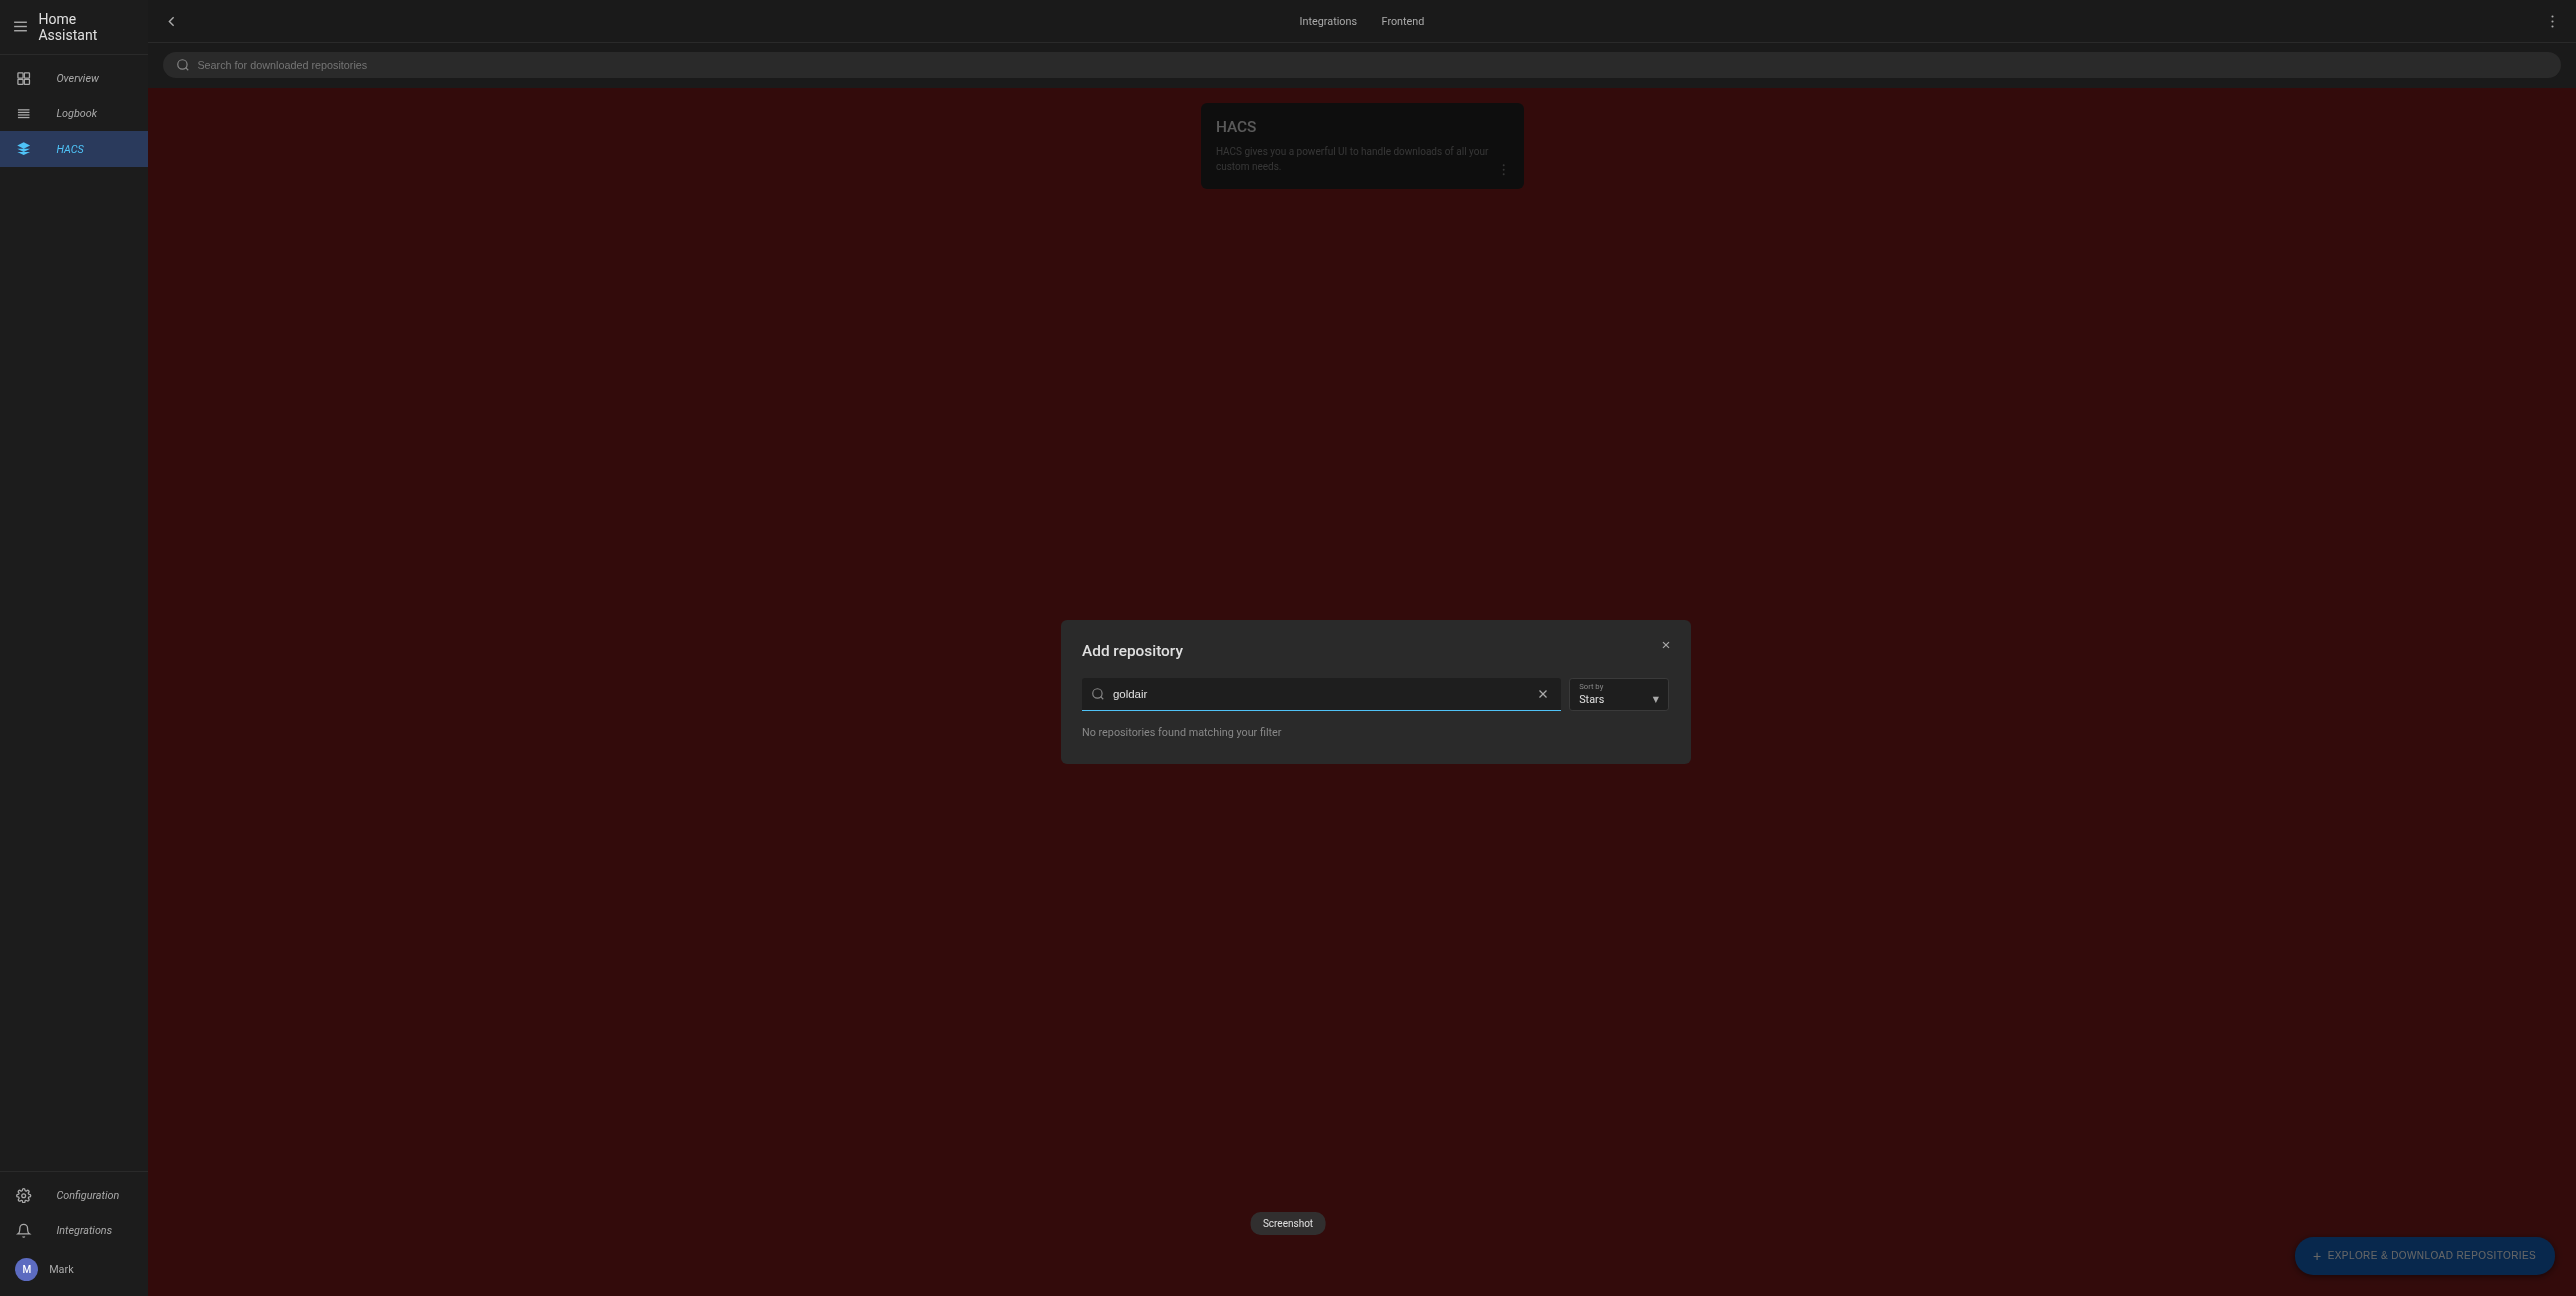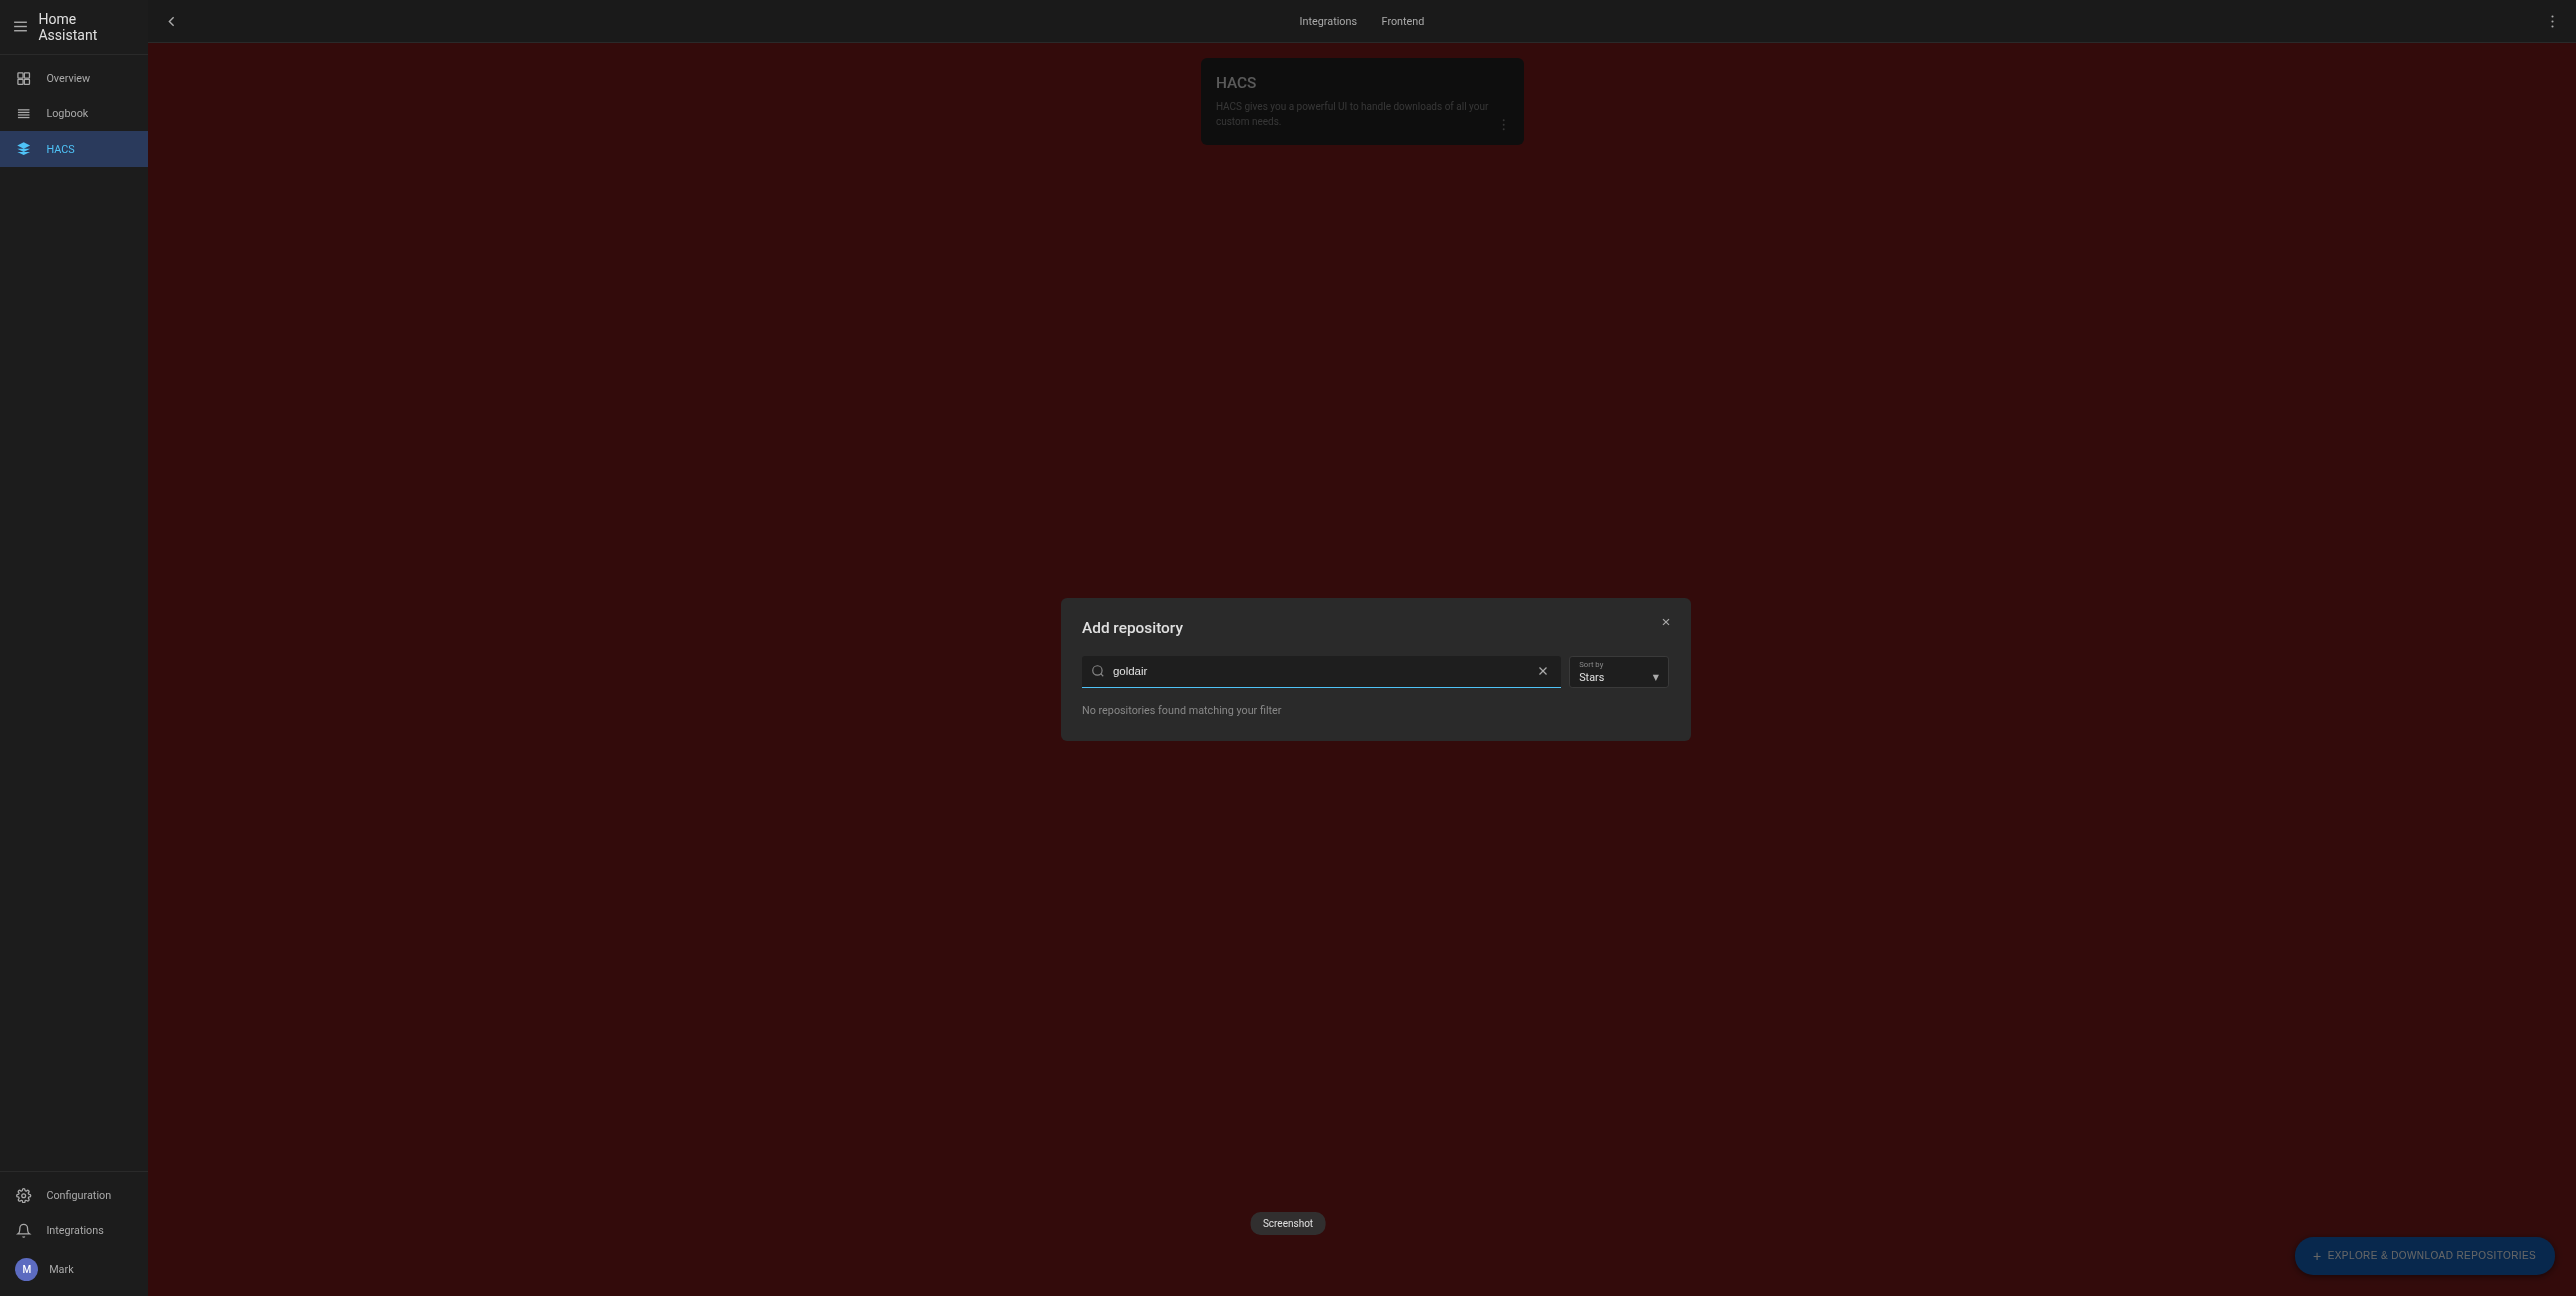--- a/index.html
+++ b/index.html
@@ -35,27 +35,28 @@
     }
     .sidebar-nav {
       flex: 1;
       display: flex;
       flex-direction: column;
       padding: 6.1px 0;
     }
     .sidebar-item {
       display: flex;
       align-items: center;
-      gap: 14px;
+      gap: 24px;
       padding: 9.2px 15.4px;
       cursor: pointer;
       color: #aaa;
       font-size: 10.8px;
       border-radius: 0;
       transition: background 0.15s;
+      font-style: italic;
     }
     .sidebar-item.active {
       background: #2a3a5c;
       color: #4fc3f7;
     }
     .sidebar-item-icon {
       width: 17px;
       height: 17px;
       display: flex;
       align-items: center;
@@ -441,20 +442,31 @@
     </div>
     <div class="topbar-menu-icon">
       <svg width="17" height="17" viewBox="0 0 24 24" fill="#aaa">
         <circle cx="12" cy="5" r="1.5"></circle>
         <circle cx="12" cy="12" r="1.5"></circle>
         <circle cx="12" cy="19" r="1.5"></circle>
       </svg>
     </div>
   </div>
 
+  <div class="search-bar-container">
+    <div class="search-bar">
+      <span>
+        <svg width="14" height="14" viewBox="0 0 24 24" fill="none" stroke="#888" stroke-width="2">
+          <circle cx="11" cy="11" r="8"></circle>
+          <line x1="21" y1="21" x2="16.65" y2="16.65"></line>
+        </svg>
+      </span>
+      <input class="search-input" type="text" placeholder="Search for downloaded repositories" style="">
+    </div>
+  </div>
 
   <div class="content-area">
     <div class="hacs-card">
       <div class="hacs-card-title">HACS</div>
       <div class="hacs-card-desc">HACS gives you a powerful UI to handle downloads of all your custom needs.</div>
       <div class="hacs-card-menu">
         <svg width="15.4" height="15.4" viewBox="0 0 24 24" fill="#888">
           <circle cx="12" cy="5" r="1.5"></circle>
           <circle cx="12" cy="12" r="1.5"></circle>
           <circle cx="12" cy="19" r="1.5"></circle>

